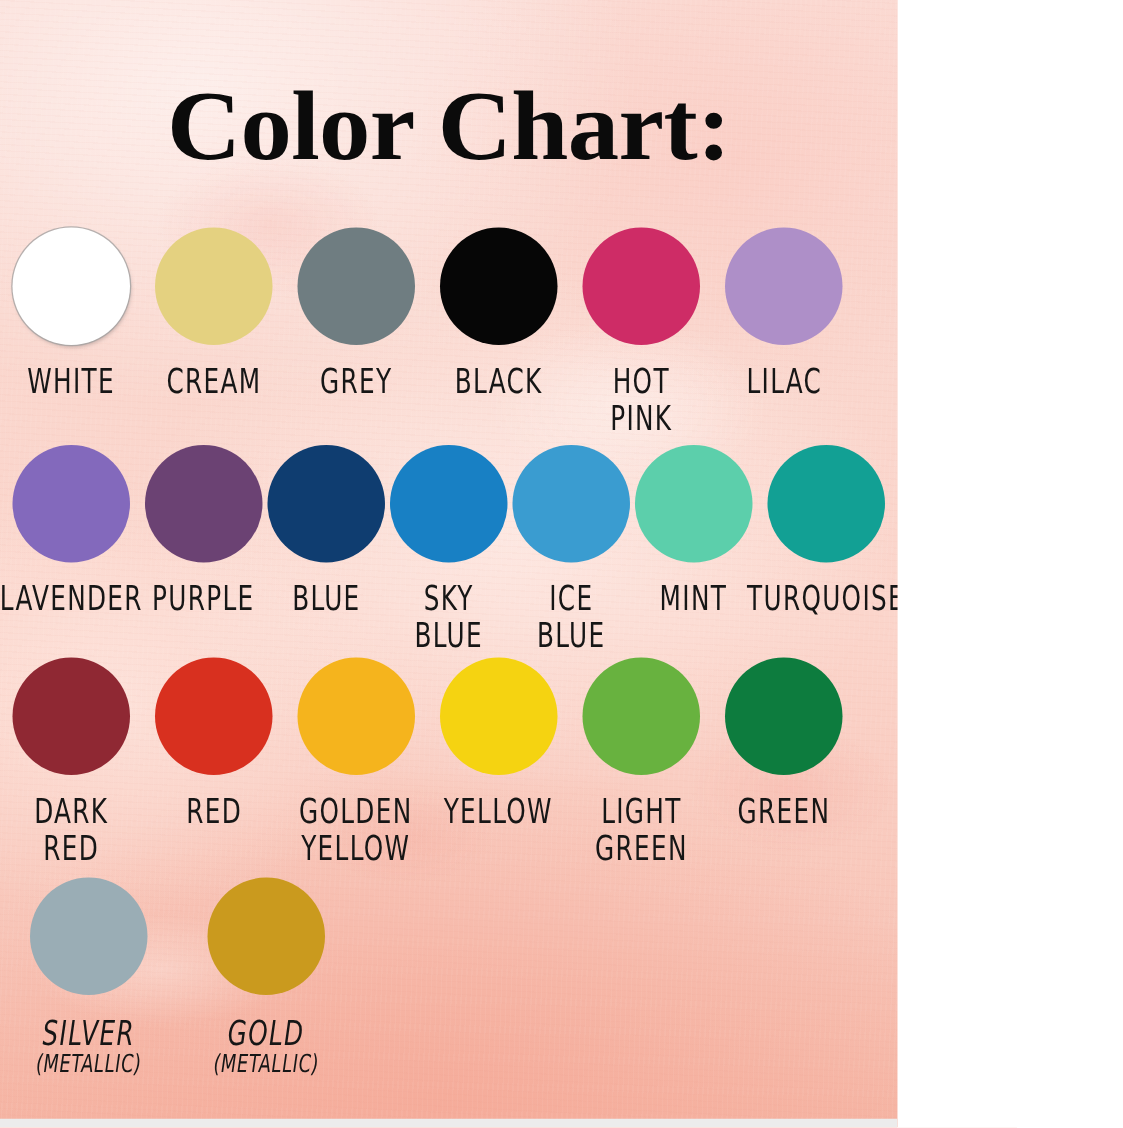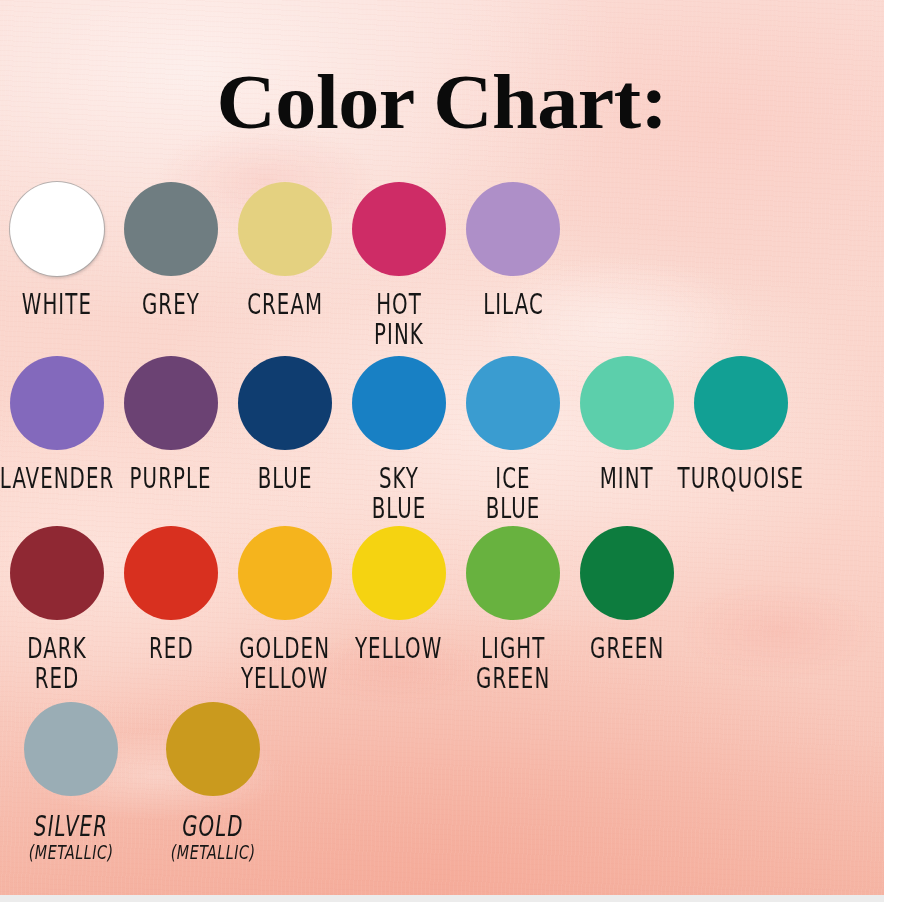--- a/index.html
+++ b/index.html
@@ -7,21 +7,21 @@
     margin: 0;
     padding: 0;
     background: #ffffff;
   }
   body {
     font-family: "Liberation Sans", sans-serif;
   }
 
   #chart-root {
     position: relative;
-    width: 884px;
+    width: 718px;
     height: 902px;
     overflow: hidden;
     background: #fad7ce;
   }
 
   
   .bg-base {
     position: absolute;
     inset: 0;
     background:
@@ -151,26 +151,30 @@
 
   <div class="title">Color Chart:</div>
 
   <div class="rows">
     <div class="row row-1">
         <div class="swatch">
           <div class="dot outlined" style="background: rgb(255, 255, 255);"></div>
           <div class="label">WHITE</div>
         </div>
         <div class="swatch">
+          <div class="dot" style="background: rgb(228, 209, 128);"></div>
+          <div class="label">CREAM</div>
+        </div>
+        <div class="swatch">
           <div class="dot" style="background: rgb(111, 125, 129);"></div>
           <div class="label">GREY</div>
         </div>
         <div class="swatch">
-          <div class="dot" style="background: rgb(228, 209, 128);"></div>
-          <div class="label">CREAM</div>
+          <div class="dot" style="background: rgb(6, 6, 6);"></div>
+          <div class="label">BLACK</div>
         </div>
         <div class="swatch">
           <div class="dot" style="background: rgb(206, 44, 102);"></div>
           <div class="label">HOT PINK</div>
         </div>
         <div class="swatch">
           <div class="dot" style="background: rgb(174, 143, 200);"></div>
           <div class="label">LILAC</div>
         </div>
       </div>

